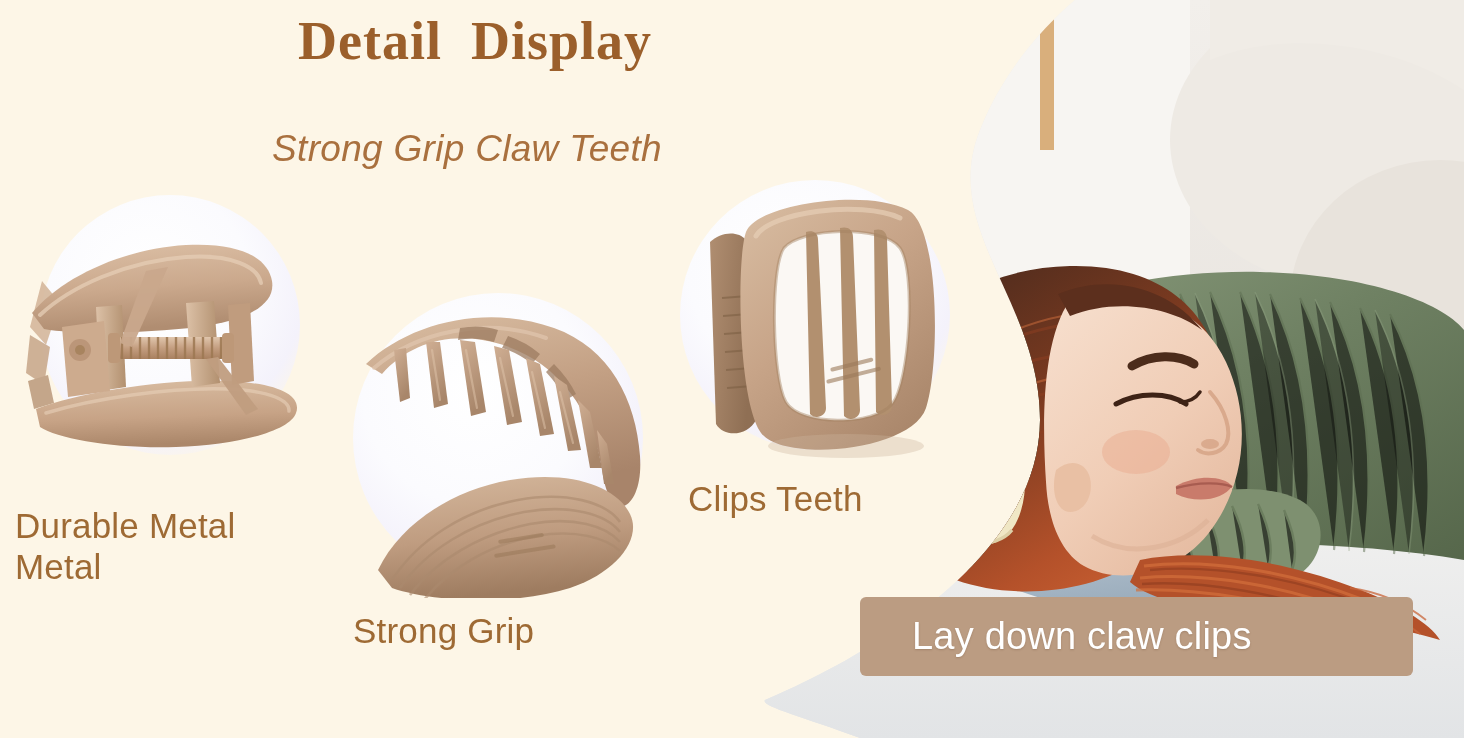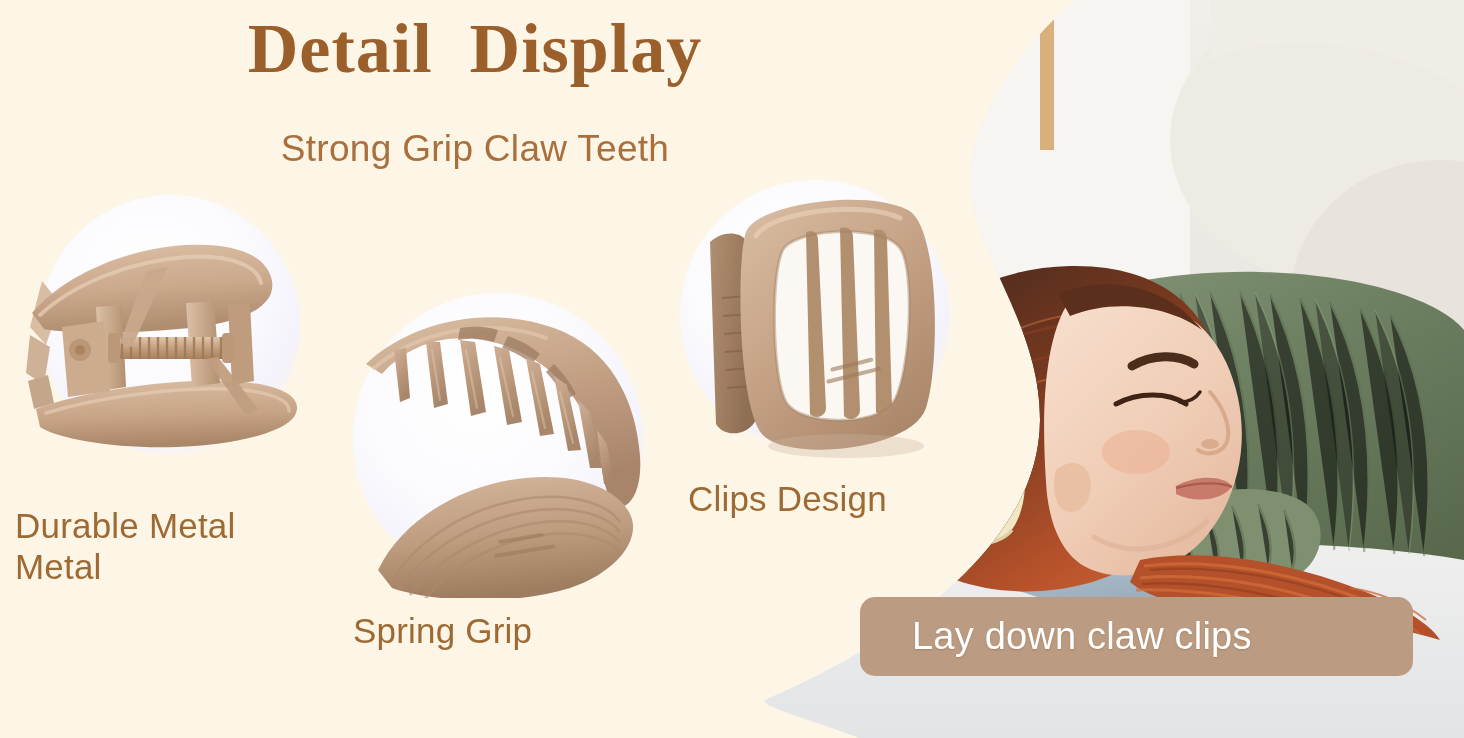--- a/index.html
+++ b/index.html
@@ -10,49 +10,50 @@
     font-family:"Liberation Sans", sans-serif;
   }
   #stage{position:relative;width:1464px;height:738px;background:#fdf6e7;overflow:hidden;}
   #rule-left{left:28px;top:61px;width:162px;background:linear-gradient(90deg,#a06a38,#9c7b4e);}
   #rule-right{left:758px;top:61px;width:162px;background:linear-gradient(90deg,#9c7b4e,#a06a38);}
 
   #page-title{
     position:absolute;left:190px;top:14px;width:570px;
     text-align:center;
     font-family:"Liberation Serif", serif;
-    font-weight:700;font-size:70px;letter-spacing:1px;
+    font-weight:700;font-size:54px;letter-spacing:1px;
     color:#9b5f2b;line-height:1;
     white-space:pre;
   }
 
   #subtitle{
-    position:absolute;left:150px;top:128px;width:650px;
+    position:absolute;left:142px;top:128px;width:650px;
     text-align:center;font-size:37px;color:#a9703e;
     letter-spacing:.3px;
+    font-style:italic;
   }
 
   
   .prod{position:absolute;}
   .prod .disc{
     position:absolute;border-radius:50%;
     background:radial-gradient(circle at 42% 34%, #ffffff 0%, #fbfbfe 44%, #f4f2fb 68%, rgba(250,246,236,0) 82%);
   }
   .prod svg{position:absolute;}
 
   .caption{
     position:absolute;color:#9e6a34;
     font-size:35px;line-height:1.18;letter-spacing:.2px;
   }
 
   
   #photo-panel{position:absolute;left:740px;top:0;width:724px;height:738px;}
   #banner{
     position:absolute;left:120px;top:597px;width:553px;height:79px;
-    background:#bb9c82;border-radius:15px;
+    background:#bb9c82;border-radius:6px;
     display:flex;align-items:center;
   }
   #banner-text{
     color:#ffffff;font-size:38px;margin-left:52px;letter-spacing:.2px;
     text-shadow:0 1px 2px rgba(90,60,35,.25);
   }
 </style>
 </head>
 <body>
 
@@ -196,21 +197,21 @@
         <path d="M76 312 C102 280 142 256 188 248 C228 241 258 250 272 263"></path>
       </g>
 
       <g fill="#9a7959" opacity=".55">
         <rect x="150" y="252" width="46" height="4" rx="2" transform="rotate(-9 150 252)"></rect>
         <rect x="146" y="266" width="62" height="4" rx="2" transform="rotate(-9 146 266)"></rect>
       </g>
     </svg>
   </div>
   <div class="caption" style="left:353px;top:610px;width:300px;">
-    <div>Spring Grip</div>
+    <div>Strong Grip</div>
   </div>
 
   <div class="prod" style="left:660px;top:170px;width:320px;height:300px;">
     <div class="disc" style="left:20px;top:10px;width:270px;height:270px;"></div>
     <svg width="320" height="300" viewBox="0 0 320 300">
       <defs>
         <linearGradient id="gShell" x1="0.1" y1="0" x2="0.8" y2="1">
           <stop offset="0" stop-color="#d7bba0"></stop>
             <stop offset=".45" stop-color="#c7a488"></stop>
             <stop offset="1" stop-color="#a9866a"></stop>
@@ -250,21 +251,21 @@
 
       <g fill="#9b7a5a" opacity=".6">
         <rect x="170" y="198" width="44" height="4" rx="2" transform="rotate(-14 170 198)"></rect>
         <rect x="166" y="210" width="56" height="4" rx="2" transform="rotate(-14 166 210)"></rect>
       </g>
 
       <ellipse cx="186" cy="276" rx="78" ry="12" fill="#cbb59e" opacity=".35"></ellipse>
     </svg>
   </div>
   <div class="caption" style="left:688px;top:478px;width:300px;text-align:left;">
-    <div>Clips Design</div>
+    <div>Clips Teeth</div>
   </div>
 
   <div id="photo-panel">
     <svg width="724" height="738" viewBox="0 0 724 738">
       <defs>
         <clipPath id="photoClip">
 
           <path d="M335 0 L724 0 L724 738 L120 738
                    C60 716 20 706 25 700
                    C120 660 300 560 300 420

